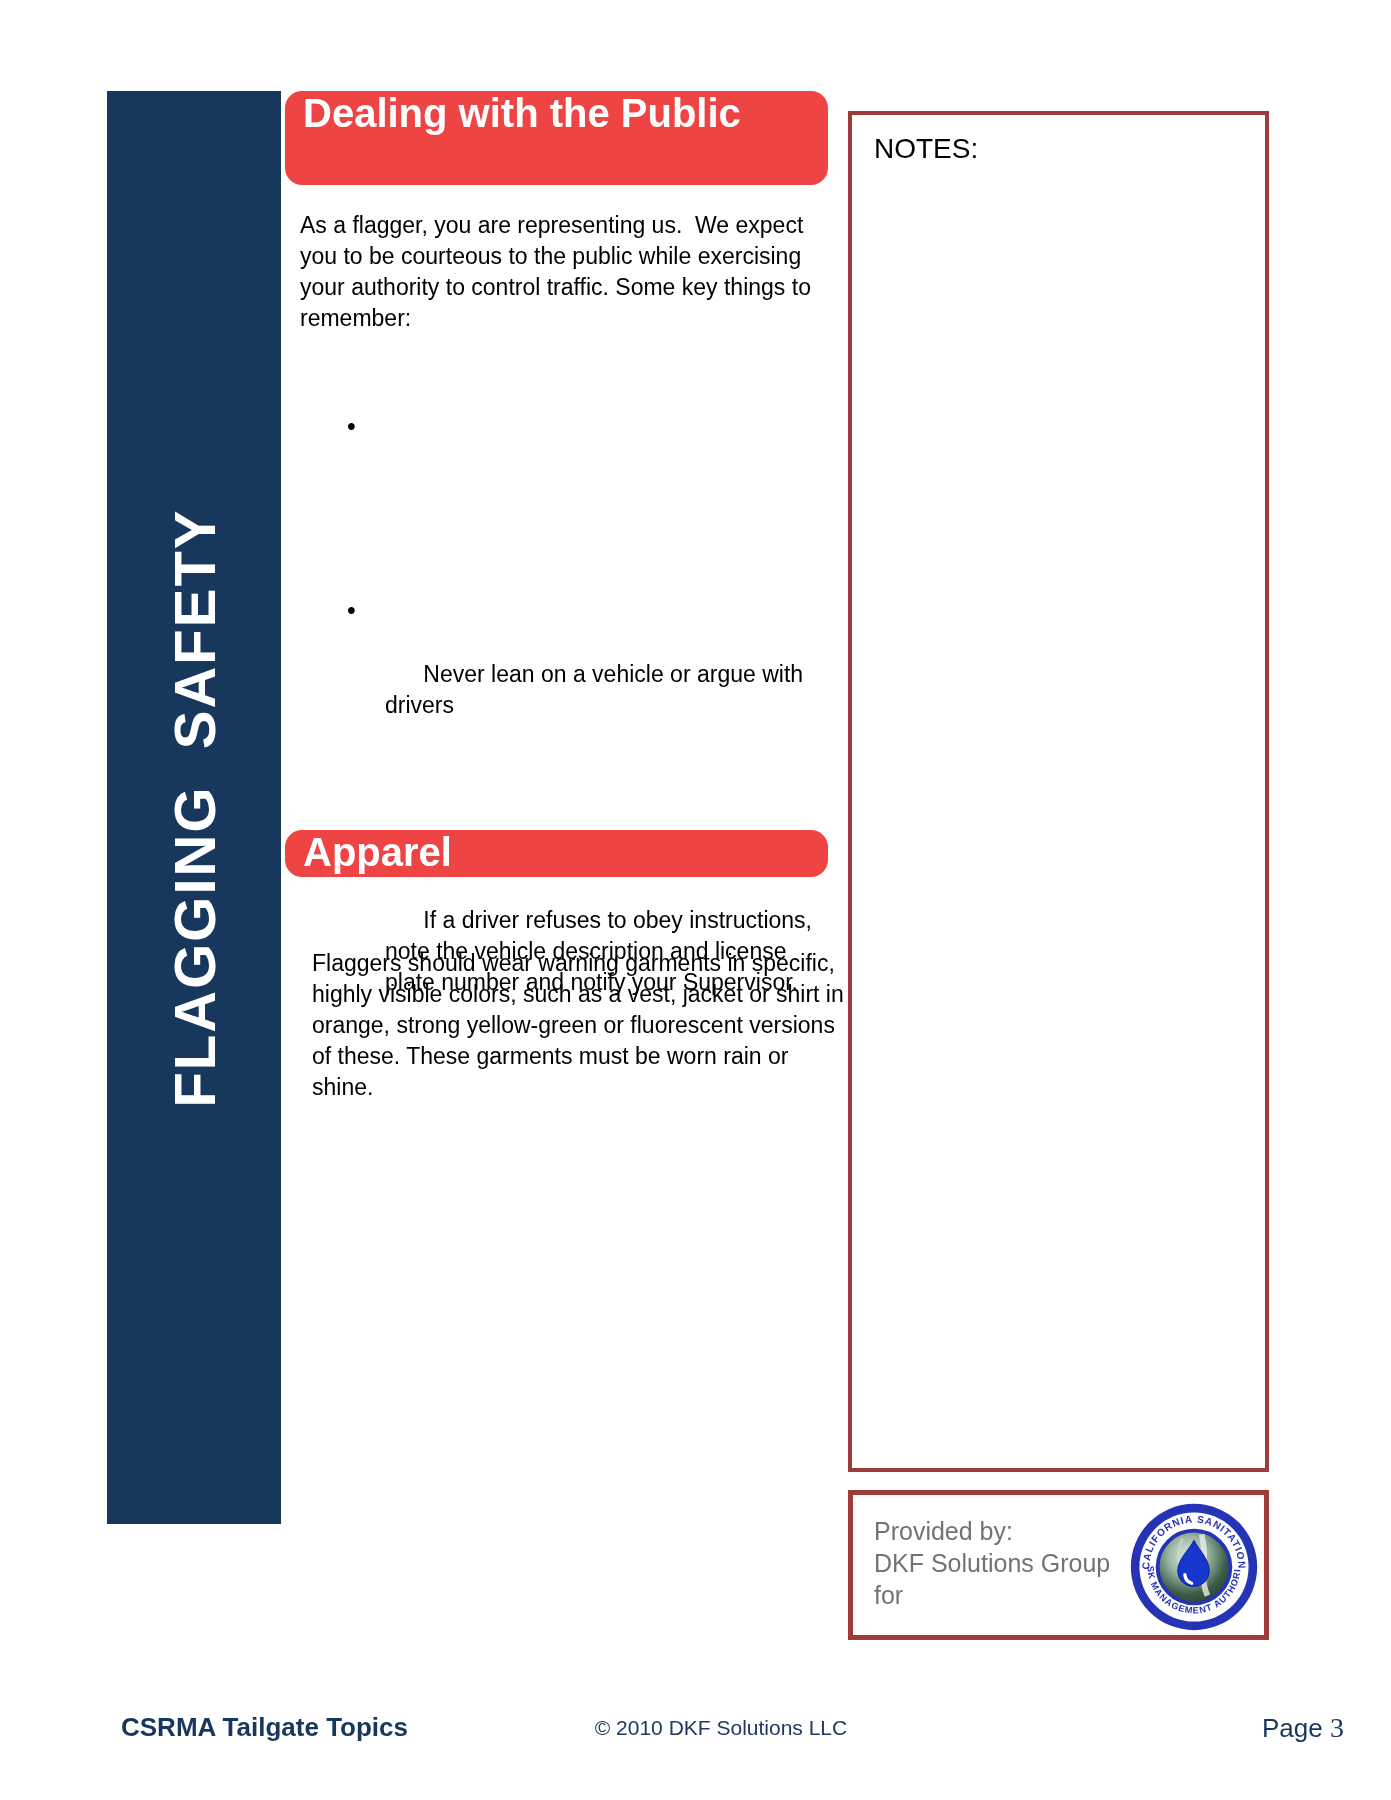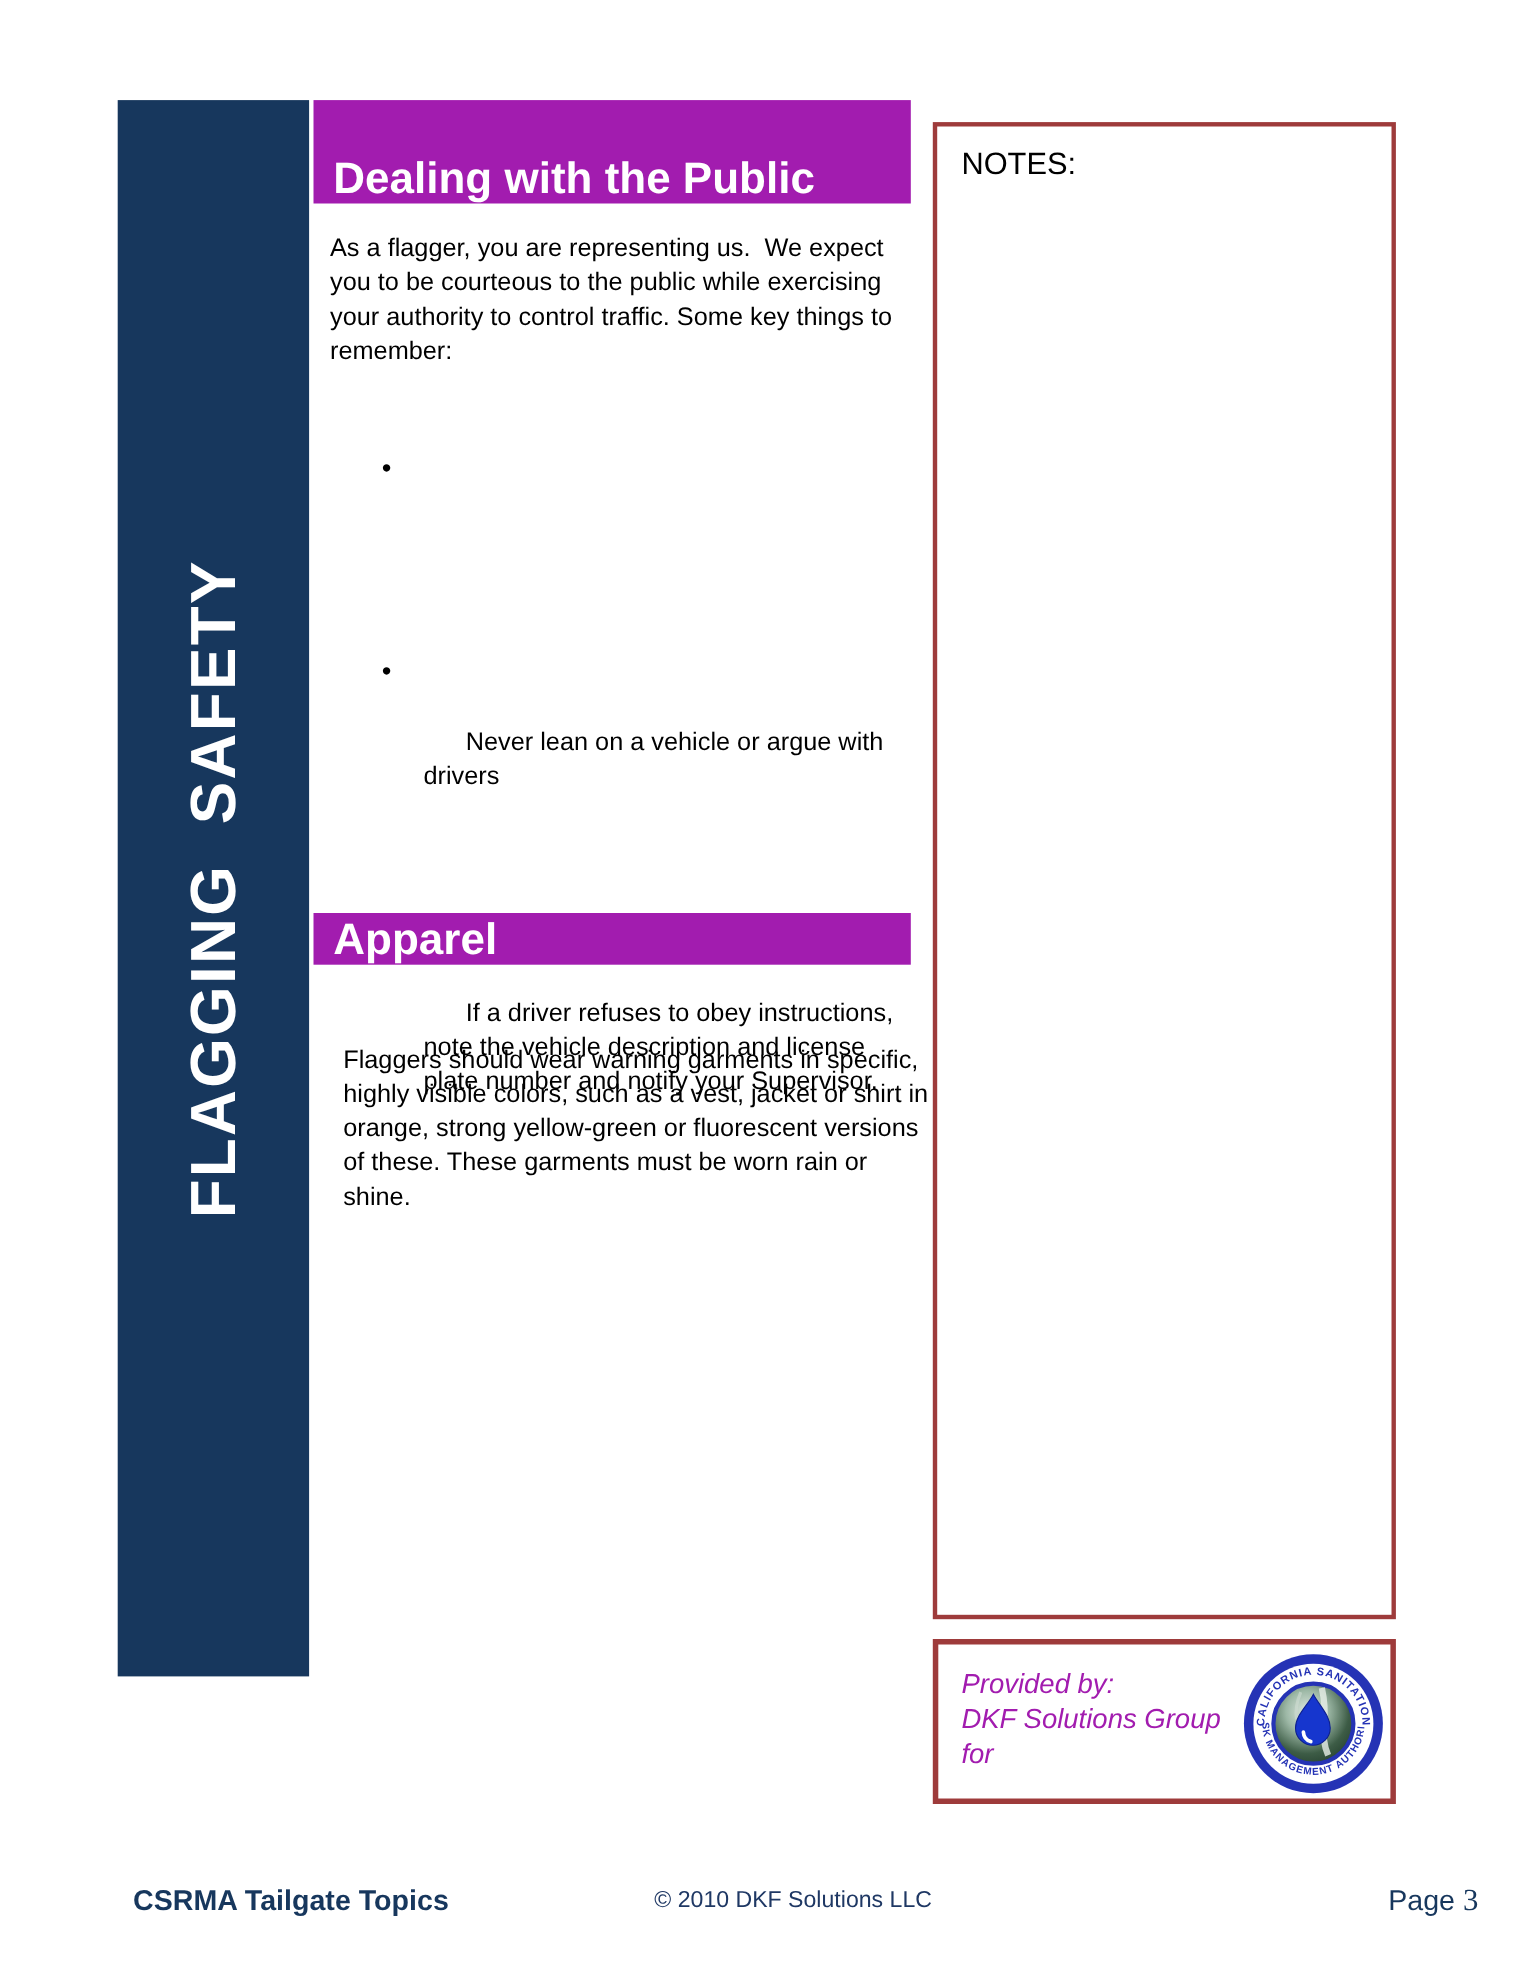--- a/index.html
+++ b/index.html
@@ -13,22 +13,22 @@
     background:#17375D;
   }
   .vertical-title{
     position:absolute;left:50%;top:50%;
     transform:translate(-50%,-50%) rotate(-90deg);
     color:#ffffff;font-weight:bold;font-size:58px;letter-spacing:2px;
     white-space:pre;
   }
   
   .bar{
-    position:absolute;left:285px;width:543px;background:#a21caf;
-    display:flex;align-items:flex-end;
+    position:absolute;left:285px;width:543px;background:#ef4444;
+    display:flex;align-items:flex-start;border-radius:17px;
   }
   .bar-1{top:91px;height:94px;}
   .bar-2{top:798px;height:47px;margin-top:32px;}
   .bar .bar-title{
     color:#ffffff;font-weight:bold;font-size:40px;padding-left:18px;
     white-space:nowrap;
   }
   
   .body-text{font-size:23px;line-height:31px;white-space:pre-wrap;}
   .intro{position:absolute;left:300px;top:210px;width:540px;}
@@ -49,22 +49,22 @@
     position:absolute;left:848px;top:111px;width:421px;height:1361px;
     border:4px solid #9E3B3B;box-sizing:border-box;background:#ffffff;
   }
   .notes-label{font-size:28px;color:#000;padding:18px 11px 0 22px;}
   
   .provided-box{
     position:absolute;left:848px;top:1490px;width:421px;height:150px;
     border:5px solid #9E3B3B;box-sizing:border-box;background:#ffffff;
   }
   .provided-text{
-    position:absolute;left:21px;top:20px;color:#a21caf;
-    font-size:25px;line-height:32px;font-style:italic;
+    position:absolute;left:21px;top:20px;color:#737373;
+    font-size:25px;line-height:32px;
   }
   .seal{position:absolute;right:3px;top:5px;width:134px;height:134px;}
   
   .footer-left{
     position:absolute;left:121px;top:1712px;
     color:#17375D;font-weight:bold;font-size:26px;
   }
   .footer-center{
     position:absolute;left:721px;top:1716px;transform:translateX(-50%);
     color:#1F3864;font-size:21px;white-space:nowrap;

